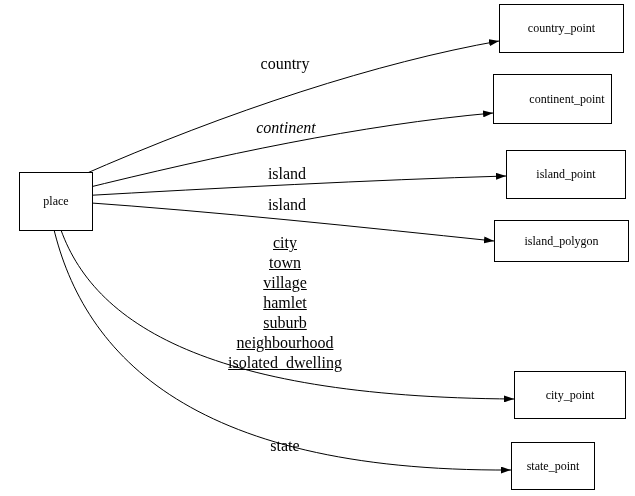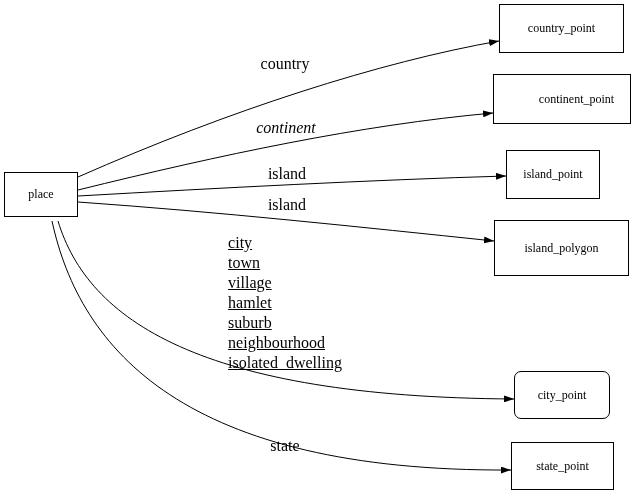--- a/index.html
+++ b/index.html
@@ -38,21 +38,21 @@
     font-size: 12px;
     color: #000000;
     white-space: nowrap;
   }
   .edge-label {
     position: absolute;
     transform: translateX(-50%);
     font-size: 16px;
     line-height: 20px;
     color: #000000;
-    text-align: left;
+    text-align: center;
     white-space: pre-line;
   }
 </style>
 </head>
 <body>
 
 <div id="graph-canvas">
 
   <svg id="edges-layer" viewBox="0 0 635 496" xmlns="http://www.w3.org/2000/svg">
     <defs>
@@ -61,33 +61,33 @@
       </marker>
     </defs>
     <path class="edge" d="M78,177 C230,110 380,62 499,41" marker-end="url(#arrow)"></path>
     <path class="edge" d="M78,190 C220,155 360,125 493,113" marker-end="url(#arrow)"></path>
     <path class="edge" d="M78,196 C220,188 370,180 506,176" marker-end="url(#arrow)"></path>
     <path class="edge" d="M78,202 C220,212 360,227 494,241" marker-end="url(#arrow)"></path>
     <path class="edge" d="M58,221 C88,320 200,397 514,399" marker-end="url(#arrow)"></path>
     <path class="edge" d="M52,221 C80,350 185,472 511,470" marker-end="url(#arrow)"></path>
   </svg>
 
-  <div class="node" style="left:4px; top:172px; width:74px; height:45px;">place</div>
+  <div class="node" style="left:19px; top:172px; width:74px; height:59px;">place</div>
 
   <div class="node" style="left:499px; top:4px; width:125px; height:49px;">country_point</div>
 
-  <div class="node" style="left:493px; top:74px; width:138px; height:50px;padding-left:29px;">continent_point</div>
+  <div class="node" style="left:493px; top:74px; width:119px; height:50px;padding-left:29px;">continent_point</div>
 
-  <div class="node" style="left:506px; top:150px; width:94px; height:49px;">island_point</div>
+  <div class="node" style="left:506px; top:150px; width:120px; height:49px;">island_point</div>
 
-  <div class="node" style="left:494px; top:220px; width:135px; height:56px;">island_polygon</div>
+  <div class="node" style="left:494px; top:220px; width:135px; height:42px;">island_polygon</div>
 
-  <div class="node" style="left:514px; top:371px; width:96px; height:48px;border-radius:7px;">city_point</div>
+  <div class="node" style="left:514px; top:371px; width:112px; height:48px;">city_point</div>
 
-  <div class="node" style="left:511px; top:442px; width:103px; height:48px;">state_point</div>
+  <div class="node" style="left:511px; top:442px; width:84px; height:48px;">state_point</div>
 
   <div class="edge-label" style="left:285px; top:54px;">country</div>
 
   <div class="edge-label" style="left:286px; top:118px;font-style:italic;">continent</div>
 
   <div class="edge-label" style="left:287px; top:164px;">island</div>
 
   <div class="edge-label" style="left:287px; top:195px;">island</div>
 
   <div class="edge-label" style="left:285px; top:233px;text-decoration:underline;">city

